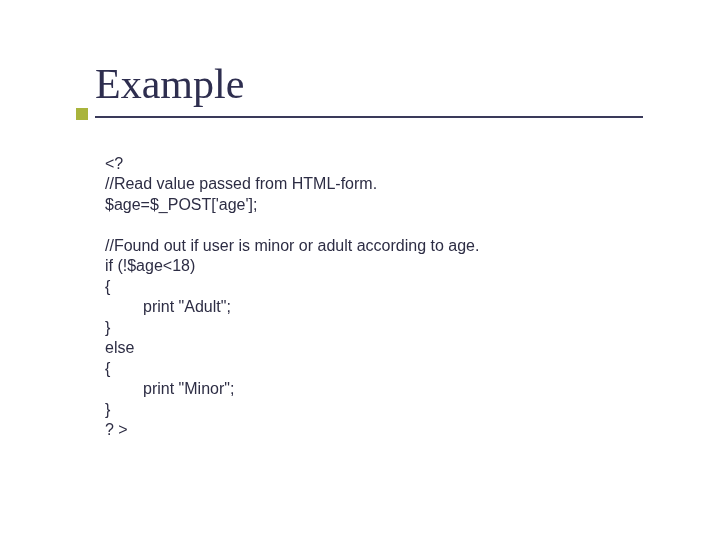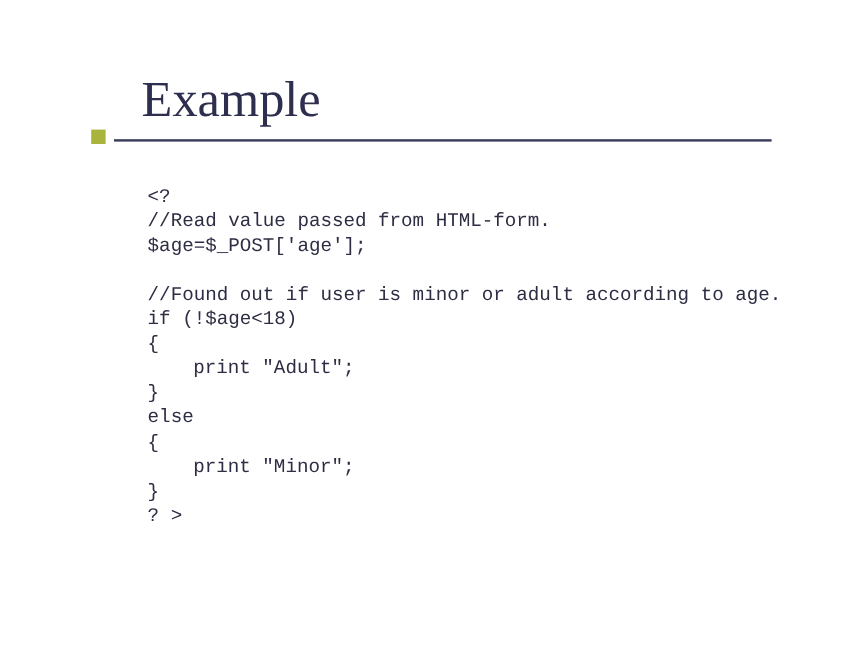--- a/index.html
+++ b/index.html
@@ -19,46 +19,45 @@
     box-sizing: border-box;
   }
   .title {
     position: absolute;
     left: 95px;
     top: 60px;
     font-family: Georgia, 'Times New Roman', serif;
     font-size: 42px;
     color: #2e2e4f;
     font-weight: 400;
-    margin-left: 23px;
   }
   .title-rule {
     position: absolute;
     left: 95px;
     top: 116px;
     width: 548px;
     height: 2px;
     background: #3a3a5a;
   }
   .accent {
     position: absolute;
     left: 76px;
     top: 108px;
     width: 12px;
     height: 12px;
     background: #a9b43c;
   }
   .body {
     position: absolute;
-    left: 123px;
+    left: 105px;
     top: 154px;
     font-size: 16px;
     line-height: 1.28;
     color: #2d2d44;
-    font-family: Liberation Mono, monospace;
+    font-family: Liberation Sans, sans-serif;
     white-space: pre;
   }
   .indent {
     display: inline-block;
     width: 38px;
   }
 </style>
 </head>
 <body>
 

